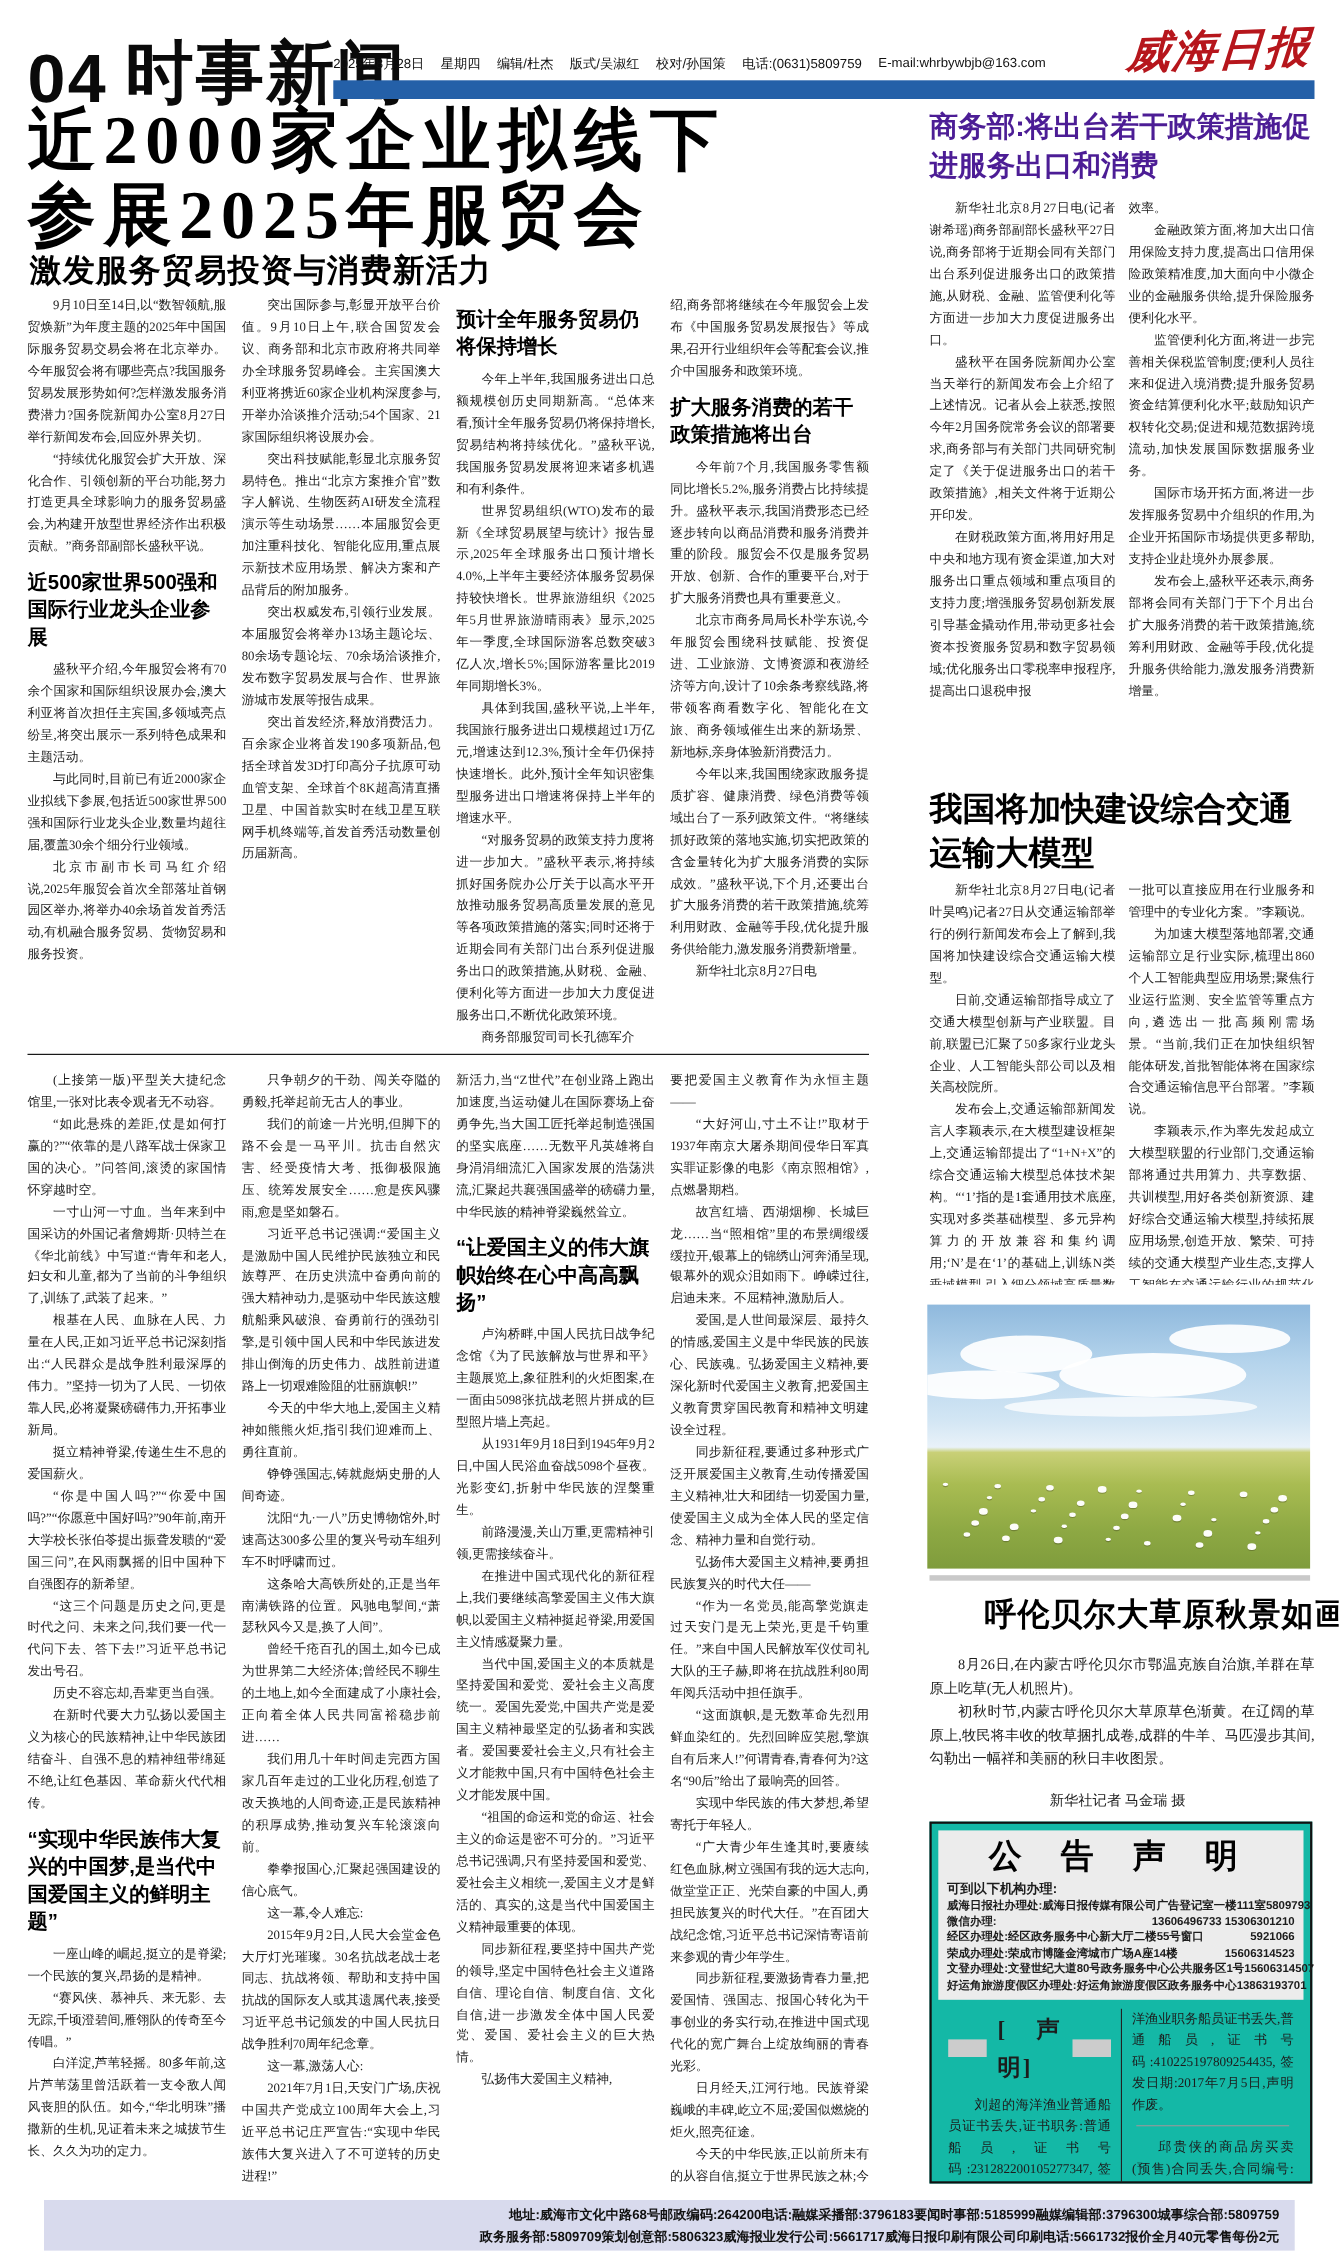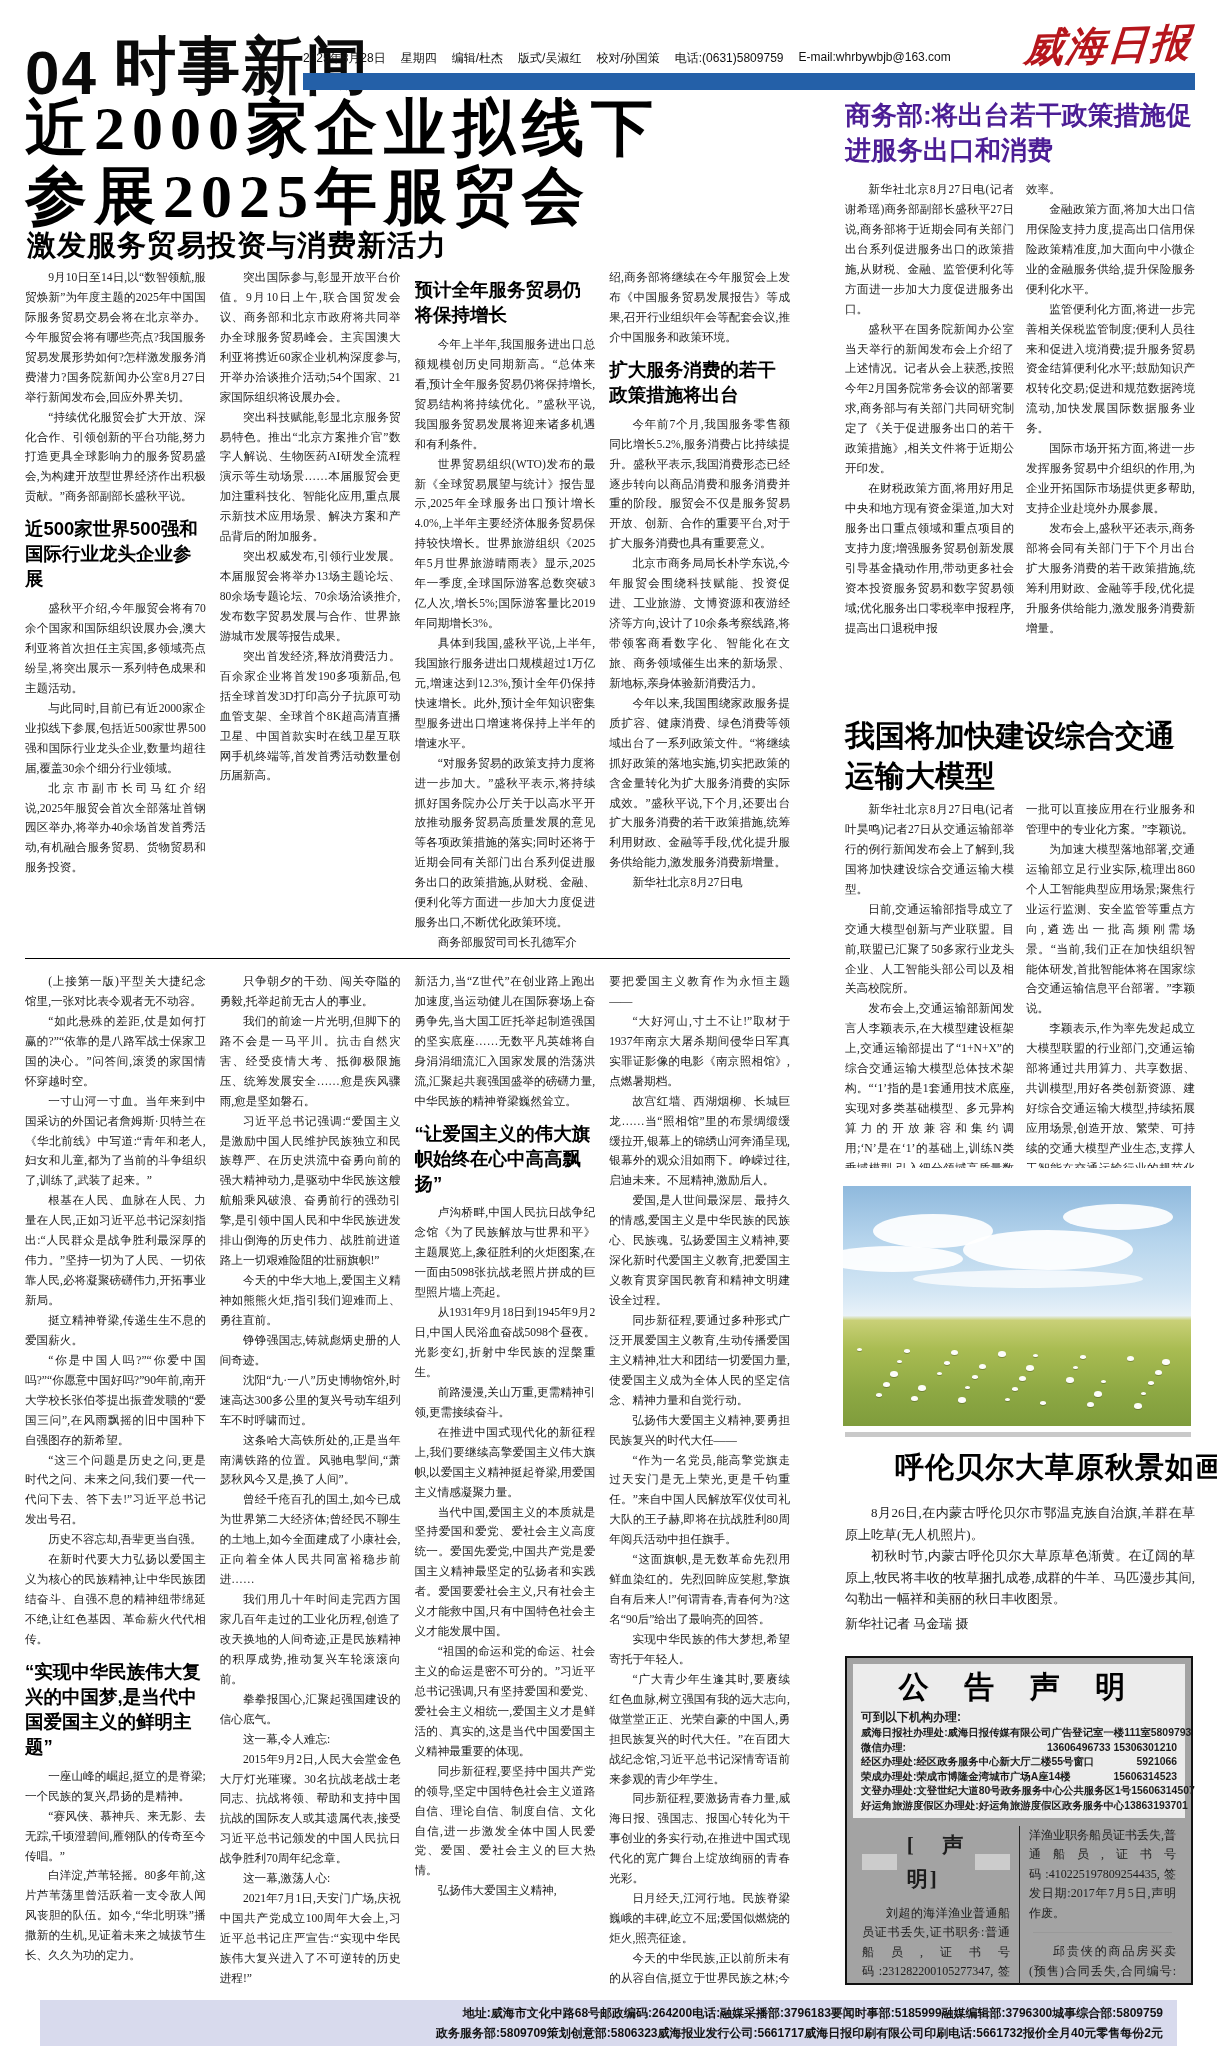--- a/index.html
+++ b/index.html
@@ -24,23 +24,23 @@
   .para.endline{text-indent:2em;}
   .ch{font-family:"Liberation Sans",sans-serif;font-weight:800;font-size:18.5px;line-height:1.35;margin:10px 0 7px 0;text-align:left;color:#000;}
   .hr-black{border-top:1.5px solid #000;}
   .graybar{background:#c9c9c9;}
   
   .photo{background:linear-gradient(180deg,#8fb9dd 0%,#b5d4ec 22%,#d3e6f4 44%,#e9f2f9 54%,#c9d077 56%,#a9bc52 68%,#8da843 86%,#7f9c3c 100%);overflow:hidden;}
   .cloud{position:absolute;background:#fff;border-radius:50%;opacity:.92;}
   .sheep{position:absolute;background:#fdfdfa;border-radius:50% 50% 45% 45%;box-shadow:0 1px 0 rgba(60,60,30,.35);}
   .photo-body{font-size:13px;line-height:1.66;text-align:justify;}
   .photo-body p{margin:0;text-indent:2em;}
-  .byline{text-align:left;padding-right:8px;margin-top:3px;font-size:13px;}
-  
-  .nbox{border:2px solid #111;box-sizing:border-box;padding:6px;background:#a3a3a3;}
+  .byline{text-align:center;padding-right:8px;margin-top:16px;font-size:13px;}
+  
+  .nbox{border:2px solid #111;box-sizing:border-box;padding:6px;background:#14b8a6;}
   .npanel{background:#ececec;padding:3px 8px 5px 8px;}
   .ntitle{font-family:"Liberation Serif",serif;font-weight:900;font-size:30px;letter-spacing:14px;text-align:center;color:#000;}
   .nsub{font-family:"Liberation Sans",sans-serif;font-weight:800;font-size:12px;text-align:left;margin-top:1px;}
   .agrow{display:flex;justify-content:space-between;font-family:"Liberation Sans",sans-serif;font-weight:700;font-size:10.4px;line-height:14.5px;white-space:nowrap;}
   .agrow .ph{font-weight:600;}
   .stmts{display:flex;margin-top:8px;height:158px;overflow:hidden;}
   .stcol{width:50%;box-sizing:border-box;padding:0 9px;font-size:12px;line-height:1.62;text-align:justify;overflow:hidden;}
   .stcol.right{border-left:1px solid #222;}
   .stlabel{display:flex;align-items:center;justify-content:center;gap:10px;margin:2px 0 8px 0;}
   .stlabel .blk{width:38px;height:16px;background:#ccc;}
@@ -159,21 +159,21 @@
       <p class="para cont">要把爱国主义教育作为永恒主题——</p>
       <p class="para">“大好河山,寸土不让!”取材于1937年南京大屠杀期间侵华日军真实罪证影像的电影《南京照相馆》,点燃暑期档。</p>
       <p class="para">故宫红墙、西湖烟柳、长城巨龙……当“照相馆”里的布景绸缎缓缓拉开,银幕上的锦绣山河奔涌呈现,银幕外的观众泪如雨下。峥嵘过往,启迪未来。不屈精神,激励后人。</p>
       <p class="para">爱国,是人世间最深层、最持久的情感,爱国主义是中华民族的民族心、民族魂。弘扬爱国主义精神,要深化新时代爱国主义教育,把爱国主义教育贯穿国民教育和精神文明建设全过程。</p>
       <p class="para">同步新征程,要通过多种形式广泛开展爱国主义教育,生动传播爱国主义精神,壮大和团结一切爱国力量,使爱国主义成为全体人民的坚定信念、精神力量和自觉行动。</p>
       <p class="para">弘扬伟大爱国主义精神,要勇担民族复兴的时代大任——</p>
       <p class="para">“作为一名党员,能高擎党旗走过天安门是无上荣光,更是千钧重任。”来自中国人民解放军仪仗司礼大队的王子赫,即将在抗战胜利80周年阅兵活动中担任旗手。</p>
       <p class="para">“这面旗帜,是无数革命先烈用鲜血染红的。先烈回眸应笑慰,擎旗自有后来人!”何谓青春,青春何为?这名“90后”给出了最响亮的回答。</p>
       <p class="para">实现中华民族的伟大梦想,希望寄托于年轻人。</p>
       <p class="para">“广大青少年生逢其时,要赓续红色血脉,树立强国有我的远大志向,做堂堂正正、光荣自豪的中国人,勇担民族复兴的时代大任。”在百团大战纪念馆,习近平总书记深情寄语前来参观的青少年学生。</p>
-      <p class="para">同步新征程,要激扬青春力量,威海日报、强国志、报国心转化为干事创业的务实行动,在推进中国式现代化的宽广舞台上绽放绚丽的青春光彩。</p>
+      <p class="para">同步新征程,要激扬青春力量,把爱国情、强国志、报国心转化为干事创业的务实行动,在推进中国式现代化的宽广舞台上绽放绚丽的青春光彩。</p>
       <p class="para">日月经天,江河行地。民族脊梁巍峨的丰碑,屹立不屈;爱国似燃烧的炬火,照亮征途。</p>
       <p class="para">今天的中华民族,正以前所未有的从容自信,挺立于世界民族之林;今天的中国人民,正以前所未有的豪情壮志,朝气蓬勃迈向未来!(记者 史竞男、王思北、徐壮、邢拓)</p>
     </div>
 </div>
 
 <div class="abs h-sans" style="left:845px;top:98px;width:354px;">商务部:将出台若干政策措施促进服务出口和消费</div>
 <div class="abs cols" style="left:845px;top:180px;width:350px;height:522px;gap:12px;">
   <div class="col">
       <p class="para">新华社北京8月27日电(记者 谢希瑶)商务部副部长盛秋平27日说,商务部将于近期会同有关部门出台系列促进服务出口的政策措施,从财税、金融、监管便利化等方面进一步加大力度促进服务出口。</p>
       <p class="para">盛秋平在国务院新闻办公室当天举行的新闻发布会上介绍了上述情况。记者从会上获悉,按照今年2月国务院常务会议的部署要求,商务部与有关部门共同研究制定了《关于促进服务出口的若干政策措施》,相关文件将于近期公开印发。</p>

